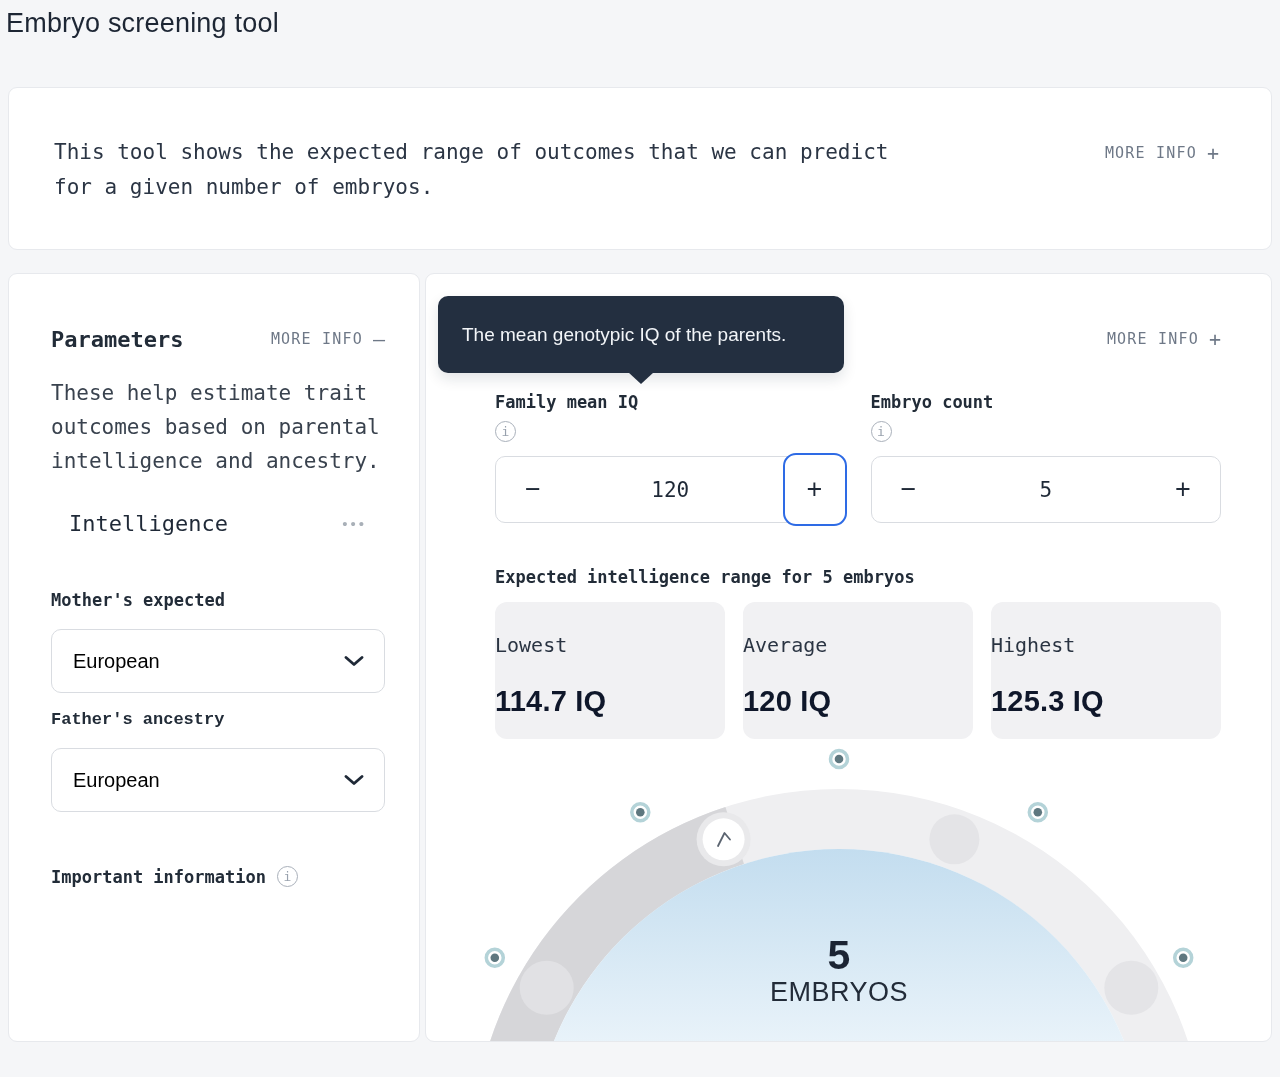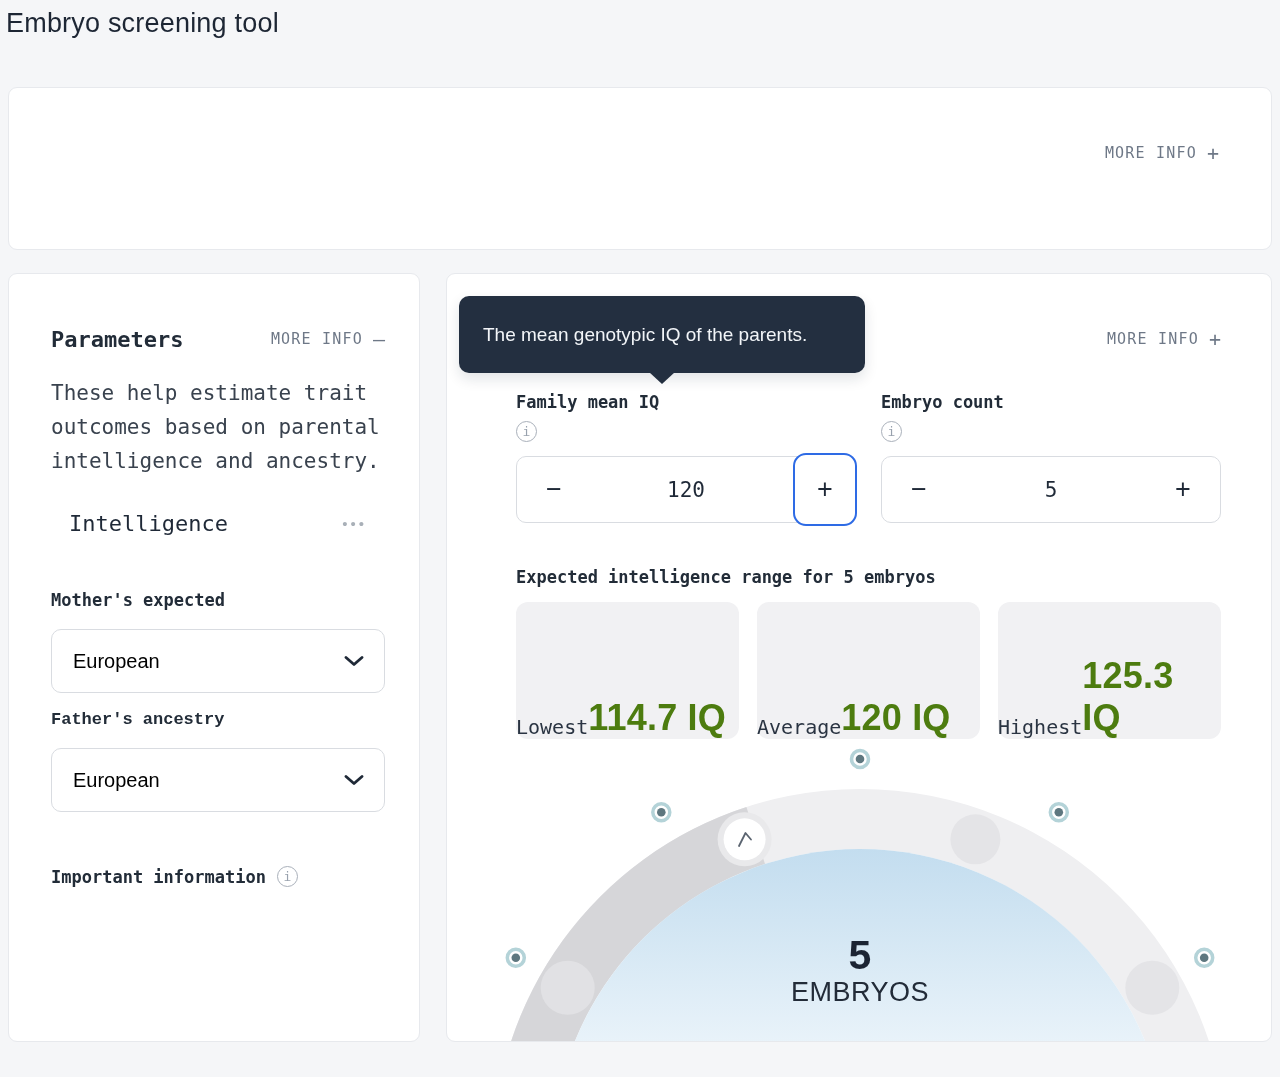--- a/index.html
+++ b/index.html
@@ -55,21 +55,21 @@
     border: none;
     cursor: pointer;
     white-space: nowrap;
   }
   .more-info .mi-symbol { font-size: 20px; font-weight: 400; letter-spacing: 0; }
   .intro-card .more-info { position: absolute; top: 53px; right: 52px; }
 
   
   .panels {
     display: flex;
-    gap: 26px;
+    gap: 5px;
     margin: 23px 8px 0 8px;
   }
   .left-panel {
     width: 412px;
     height: 769px;
     padding: 52px 34px 0 42px;
     flex: none;
   }
   .right-panel {
     flex: 1;
@@ -214,39 +214,41 @@
     font-weight: 700;
     color: #222c38;
   }
   .cards-row { margin-top: 15px; display: flex; gap: 18px; }
   .sum-card {
     flex: 1;
     height: 137px;
     background: #f1f1f3;
     border-radius: 12px;
     display: flex;
-    align-items: flex-end;
+    flex-direction: column;
+    align-items: flex-start;
     padding-top: 31px;
   }
   .sum-label { font-family: "DejaVu Sans Mono", "Liberation Mono", monospace; font-size: 20px; color: #2a3442; }
-  .sum-value { margin-top: 18px; font-size: 36px; font-weight: 700; color: #4d7c0f; letter-spacing: 0.2px; }
+  .sum-value { margin-top: 28px; font-size: 29px; font-weight: 700; color: #0f172a; letter-spacing: 0.2px; }
 
   .gauge-wrap {
     position: absolute;
     left: 0; bottom: 0;
     width: 100%; height: 320px;
     pointer-events: none;
   }
 </style>
 </head>
 <body>
 
 <h1 class="page-title">Embryo screening tool</h1>
 
 <section class="card intro-card">
+  <p class="intro-text">This tool shows the expected range of outcomes that we can predict for a given number of embryos.</p>
   <button class="more-info">
     <span>MORE INFO</span>
     <span class="mi-symbol">+</span>
   </button>
 </section>
 
 <main class="panels">
 
   <aside class="card left-panel">
     <div class="panel-header">

